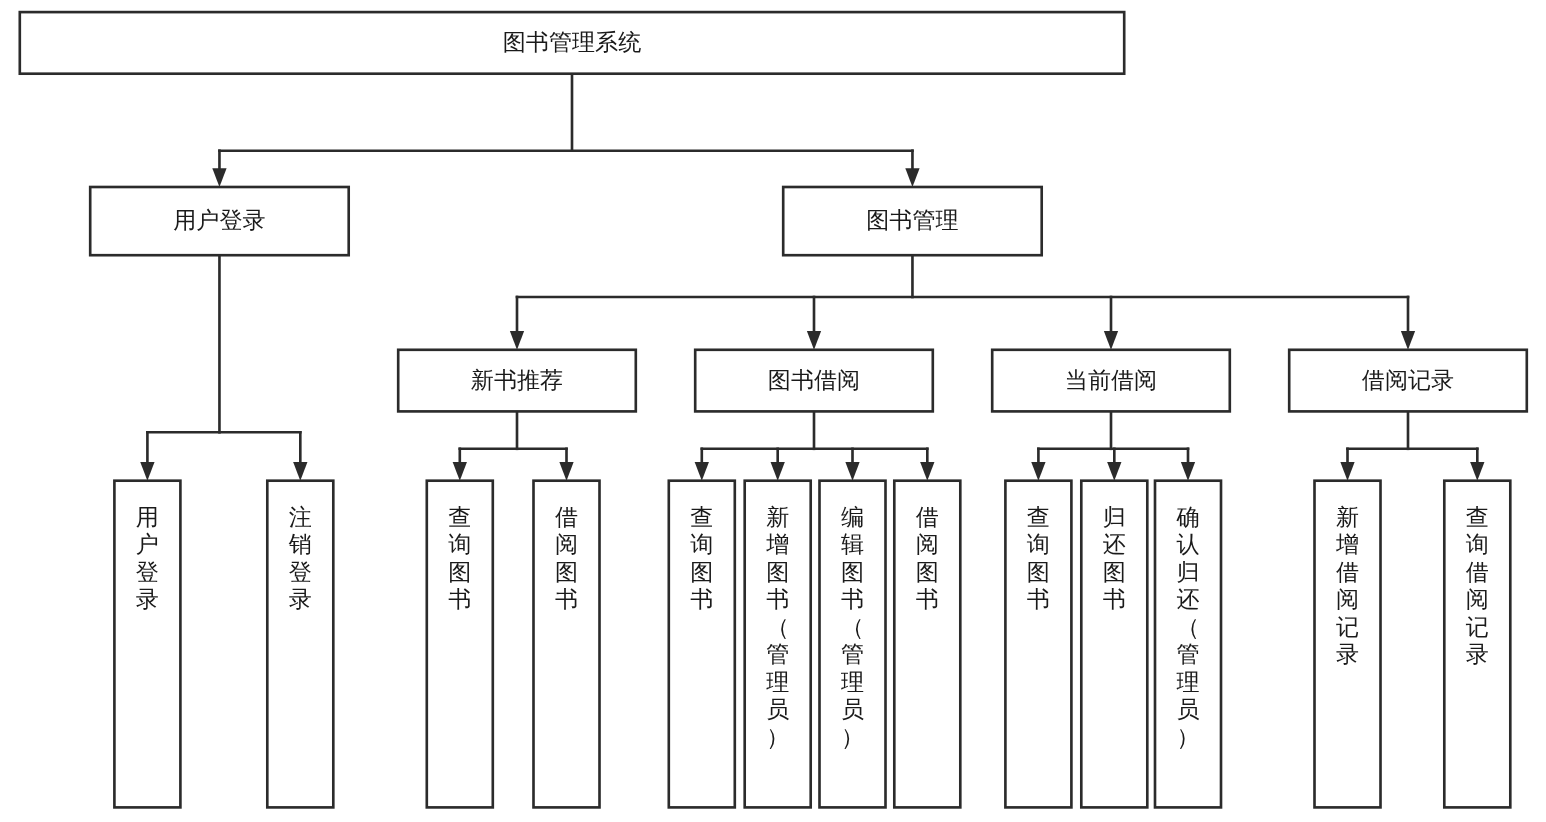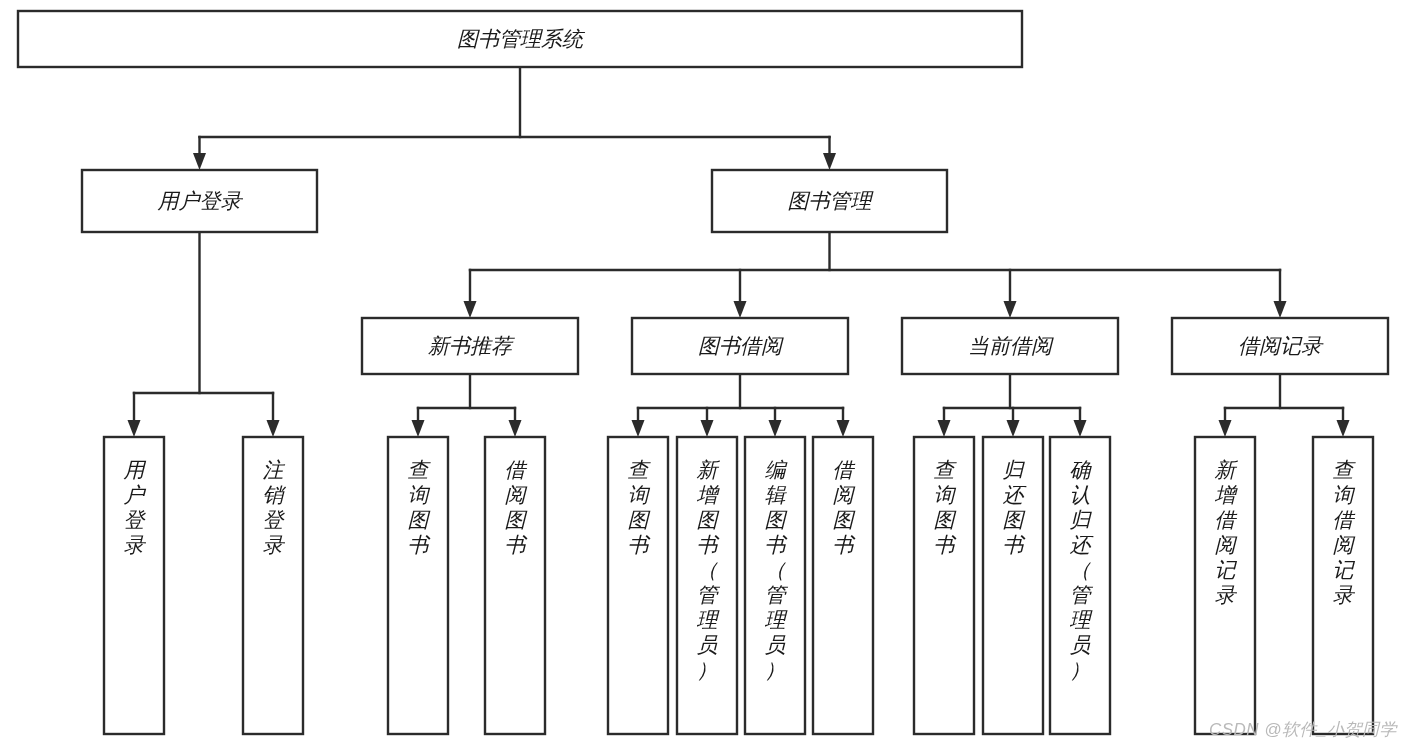--- a/index.html
+++ b/index.html
@@ -11,21 +11,20 @@
     width: 1405px;
     height: 747px;
     font-family: "Liberation Sans", sans-serif;
     overflow: hidden;
   }
   #diagram-root {
     position: relative;
     width: 1405px;
     height: 747px;
     background: #ffffff;
-    font-style: italic;
   }
   svg.diagram-canvas {
     position: absolute;
     left: 0;
     top: 0;
     width: 1405px;
     height: 747px;
     display: block;
   }
   .node-box {
@@ -255,14 +254,13 @@
         <g>
           <rect x="1195" y="437" width="60" height="297" class="node-box"></rect>
           <text x="1225" y="477" class="node-label-v"><tspan x="1225" dy="0">新</tspan><tspan x="1225" dy="25">增</tspan><tspan x="1225" dy="25">借</tspan><tspan x="1225" dy="25">阅</tspan><tspan x="1225" dy="25">记</tspan><tspan x="1225" dy="25">录</tspan></text>
         </g>
         <g>
           <rect x="1313" y="437" width="60" height="297" class="node-box"></rect>
           <text x="1343" y="477" class="node-label-v"><tspan x="1343" dy="0">查</tspan><tspan x="1343" dy="25">询</tspan><tspan x="1343" dy="25">借</tspan><tspan x="1343" dy="25">阅</tspan><tspan x="1343" dy="25">记</tspan><tspan x="1343" dy="25">录</tspan></text>
         </g>
       </g>
     </svg>
-  <div class="watermark-text">CSDN @软件_小贺同学</div>
 </div>
 
 </body></html>

